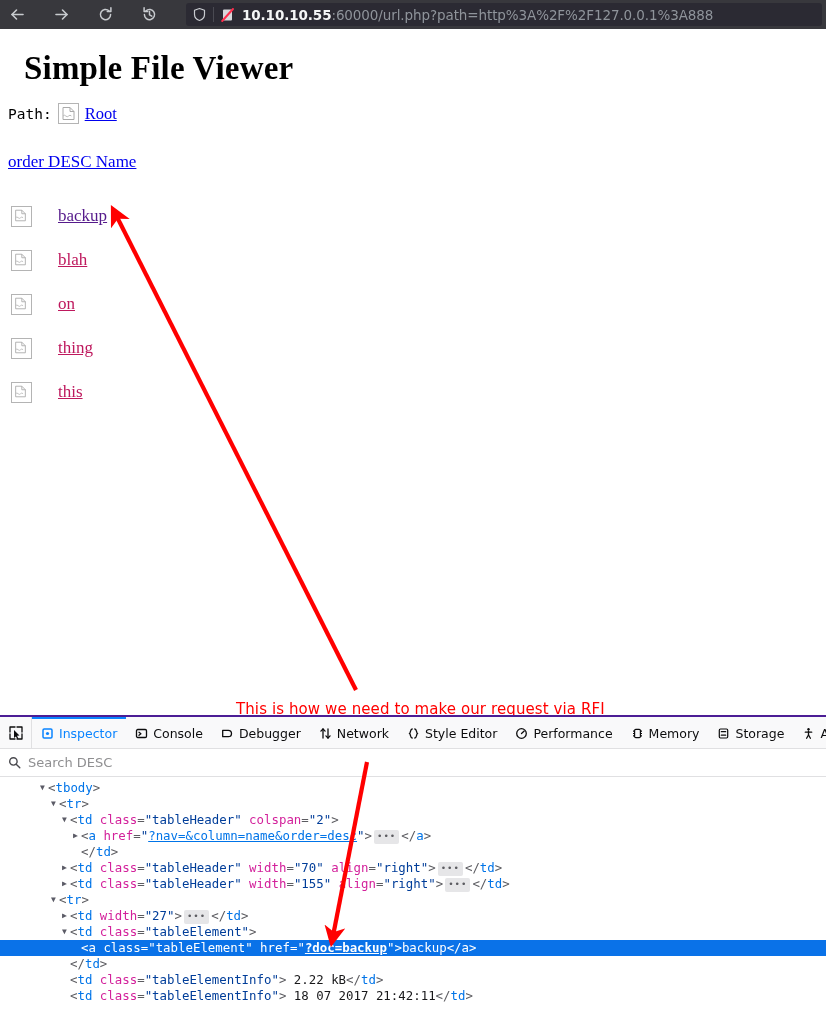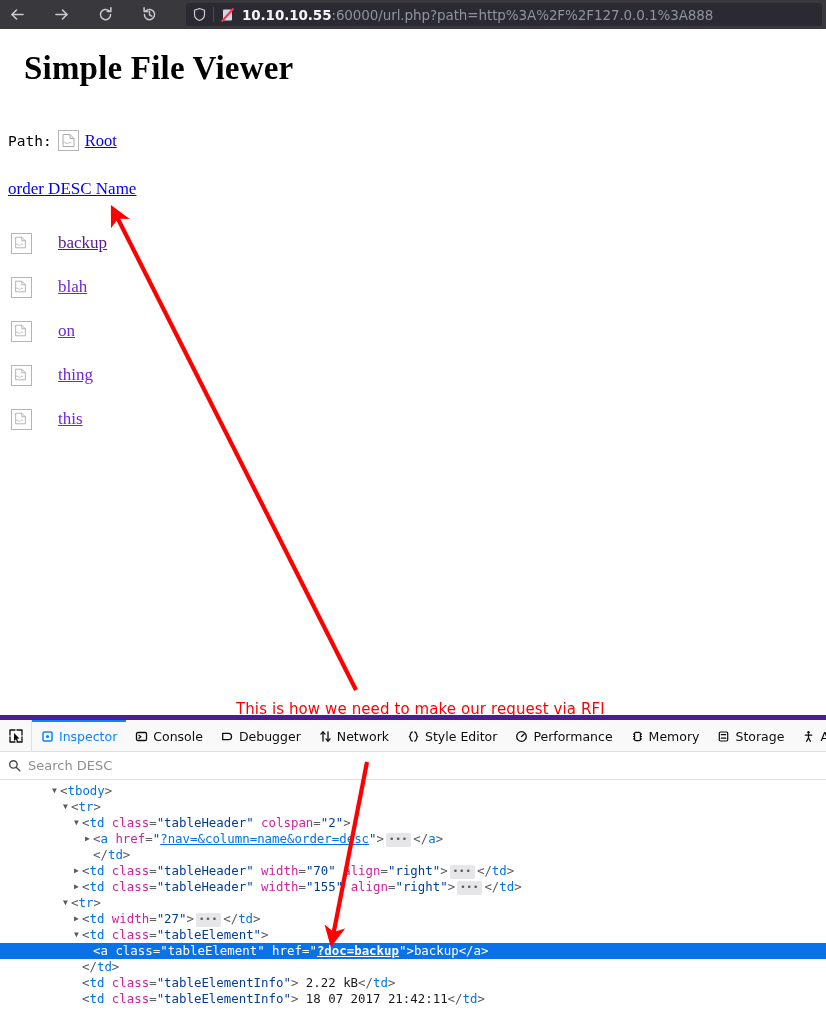--- a/index.html
+++ b/index.html
@@ -60,21 +60,21 @@
   }
   #page-title {
     font-family: "Liberation Serif", serif;
     font-size: 33px;
     font-weight: bold;
     color: #000;
     margin: 21px 0 0 24px;
     letter-spacing: 0.2px;
   }
   .path-row {
-    margin: 43px 0 0 8px;
+    margin: 16px 0 0 8px;
     font-family: "DejaVu Sans Mono", monospace;
     font-size: 14.5px;
     color: #000;
     display: flex;
     align-items: center;
     gap: 6px;
   }
   .brokenimg {
     display: inline-block;
     width: 17px; height: 17px;
@@ -103,21 +103,21 @@
     display: flex;
     align-items: center;
     height: 44px;
     padding-left: 11px;
   }
   .file-row .fname {
     margin-left: 26px;
     font-family: "Liberation Serif", serif;
     font-size: 17px;
     text-decoration: underline;
-    color: #6d28d9;
+    color: #be185d;
   }
   .file-row .fname.visited { color: #551a8b; }
 
   
   #annotations {
     position: absolute;
     top: 0; left: 0;
     width: 826px; height: 1010px;
     pointer-events: none;
     z-index: 40;
@@ -132,21 +132,21 @@
   }
   #anno-line-1 { left: 236px; top: 700px; }
   #anno-line-2 { left: 236px; top: 731px; }
 
   
   #devtools {
     position: absolute;
     top: 715px; left: 0;
     width: 826px; height: 295px;
     background: #ffffff;
-    border-top: 5px solid #4c1d95;
+    border-top: 2px solid #4c1d95;
     z-index: 20;
   }
   #dt-toolbar {
     height: 32px;
     background: #f9f9fa;
     border-bottom: 1px solid #e0e0e2;
     display: flex;
     align-items: stretch;
     overflow: hidden;
   }
@@ -198,21 +198,21 @@
     line-height: 16px;
     padding-top: 3px;
     color: #18181a;
     white-space: nowrap;
     overflow: hidden;
   }
   .mline {
     height: 16px;
     display: flex;
     align-items: center;
-    padding-left: 16px;
+    padding-left: 4px;
   }
   .mline.selected { background: #0a72e8; }
   .mline.selected * { color: #ffffff !important; }
   .mline.selected .attr-val-link {
     color: #ffffff !important;
     text-decoration: underline;
     font-weight: bold;
   }
   .twisty {
     width: 11px;

